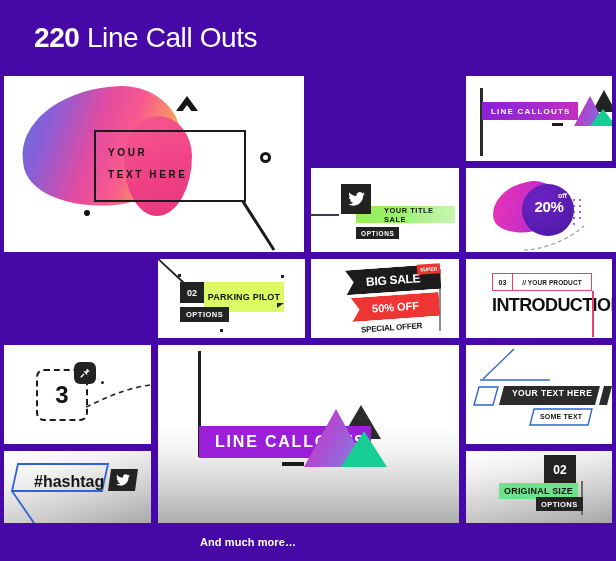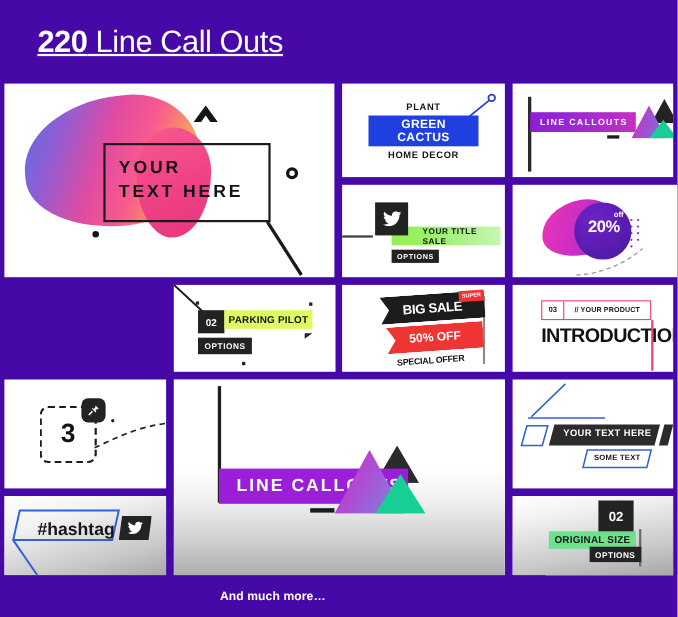--- a/index.html
+++ b/index.html
@@ -19,21 +19,20 @@
   .header {
     position: absolute; left: 0; top: 0;
     width: 616px; height: 72px;
     background: #4609a8;
   }
   .header-title {
     position: absolute; left: 34px; top: 22px;
     font-size: 28px; color: #ffffff;
     letter-spacing: -0.4px;
     white-space: nowrap;
-    text-decoration: underline;
   }
   .header-title .num { font-weight: 700; }
   .header-title .rest { font-weight: 400; }
 
   
   .grid {
     position: absolute; left: 0; top: 72px;
     width: 616px; height: 451px;
     background: #4609a8;
   }
@@ -87,21 +86,21 @@
   }
   .hero-rect {
     position: absolute; left: 90px; top: 54px;
     width: 152px; height: 72px;
     border: 2.5px solid #1b1b1b;
     background: transparent;
   }
   .hero-text {
     position: absolute; left: 104px; top: 66px;
     color: #131313; font-weight: 700;
-    font-size: 16px; letter-spacing: 2.6px; line-height: 22px;
+    font-size: 10px; letter-spacing: 2.6px; line-height: 22px;
     white-space: pre-line;
   }
   .hero-tail {
     position: absolute; left: 238px; top: 124px;
     width: 34px; height: 52px;
   }
   .hero-tri {
     position: absolute; left: 172px; top: 20px;
     width: 0; height: 0;
     border-left: 11px solid transparent;
@@ -268,21 +267,21 @@
   
   .pk-diag { position: absolute; left: 0; top: 0; width: 147px; height: 79px; }
   .pk-02 {
     position: absolute; left: 22px; top: 23px;
     width: 24px; height: 21px; background: #232323;
     display: flex; align-items: center; justify-content: center;
     color: #fff; font-size: 9px; font-weight: 700;
   }
   .pk-bar {
     position: absolute; left: 46px; top: 23px;
-    width: 80px; height: 17px;
+    width: 80px; height: 30px;
     background: #ddf964;
     display: flex; align-items: center; justify-content: center;
     color: #13130b; font-size: 9px; font-weight: 700;
     letter-spacing: 0.2px;
   }
   .pk-fold {
     position: absolute; left: 119px; top: 44px;
     width: 0; height: 0;
     border-top: 5px solid #232323;
     border-right: 7px solid transparent;
@@ -495,31 +494,20 @@
       </svg>
       <div class="hero-rect"></div>
       <div class="hero-text">YOUR
 TEXT HERE</div>
       <div class="hero-tri"></div>
       <div class="hero-tri-in"></div>
       <div class="hero-circ-big"></div>
       <div class="hero-circ-sm"></div>
     </div>
 
-    <div class="cell c-plant">
-      <svg class="plant-line" viewBox="0 0 148 85">
-        <line x1="92" y1="49" x2="134" y2="15" stroke="#1f3fe0" stroke-width="1.6"></line>
-        <circle cx="136" cy="13" r="3" fill="none" stroke="#1f3fe0" stroke-width="1.6"></circle>
-      </svg>
-      <div class="plant-stack">
-        <div class="plant-top">PLANT</div>
-        <div class="plant-mid">GREEN CACTUS</div>
-        <div class="plant-bot">HOME DECOR</div>
-      </div>
-    </div>
 
     <div class="cell c-linecal1">
       <div class="lc1-vline"></div>
       <div class="lc1-tri-black"></div>
       <div class="lc1-bar">
           <span>LINE CALLOUTS</span>
         </div>
       <div class="lc1-tri-grad2"></div>
       <div class="lc1-tri-teal"></div>
       <div class="lc1-dash"></div>

